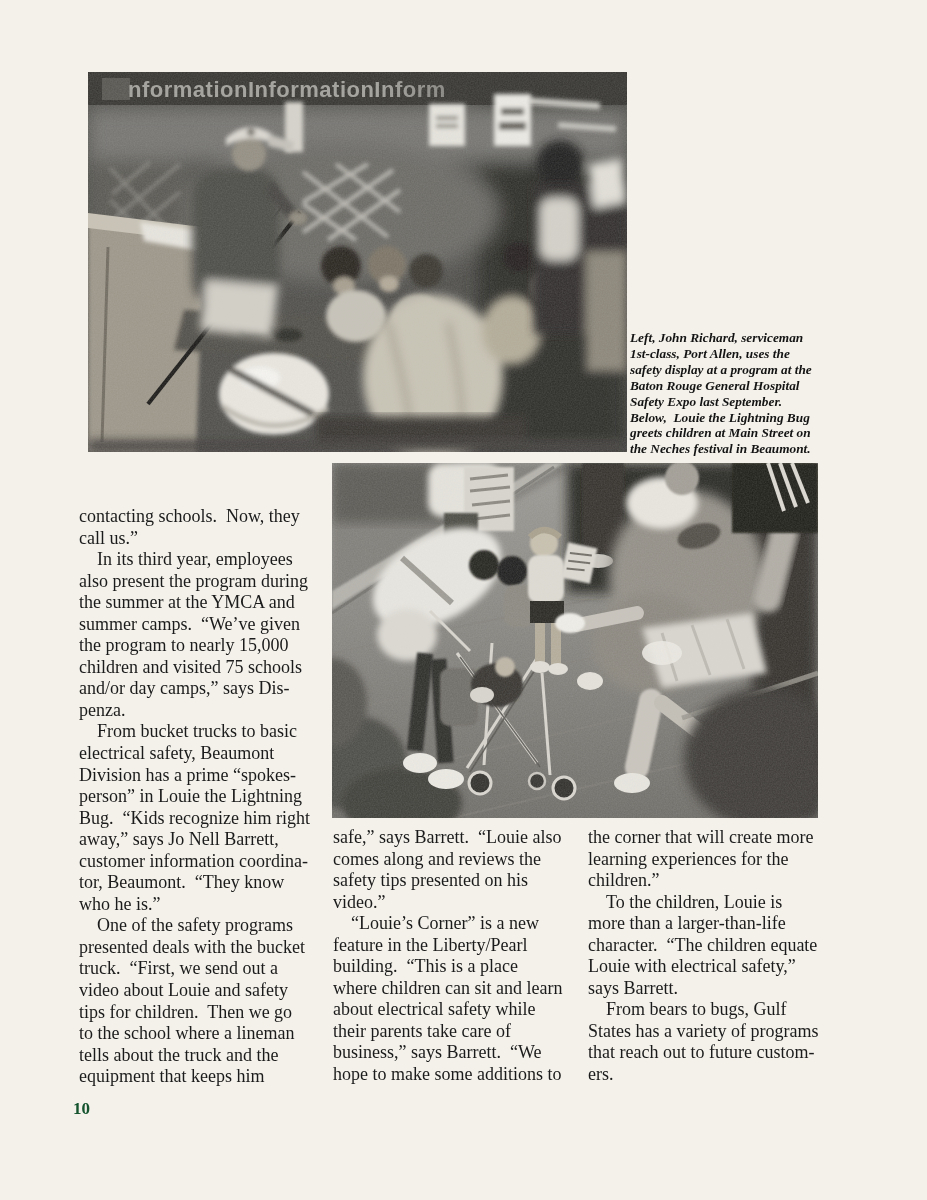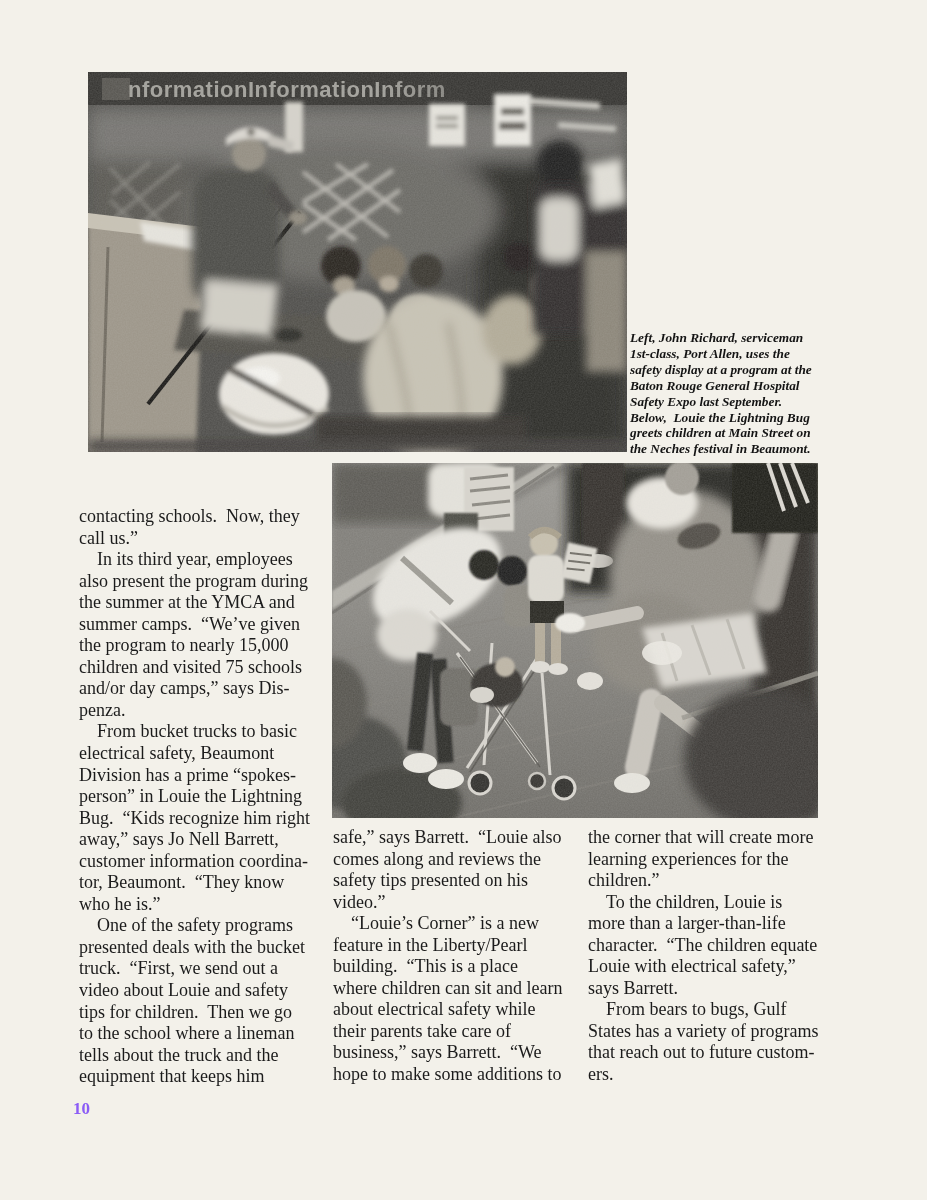--- a/index.html
+++ b/index.html
@@ -20,21 +20,21 @@
   .col{
     position:absolute;width:252px;
     font-size:18px;line-height:21.55px;
     white-space:pre-wrap;color:#1b1b1b;
   }
   .col-left{left:79px;top:506px;}
   .col-middle{left:333px;top:827px;}
   .col-right{left:588px;top:827px;}
   .page-number{
     position:absolute;left:73px;top:1099px;
-    font-weight:bold;font-size:17px;color:#8b5cf6;text-align:right;
+    font-weight:bold;font-size:17px;color:#14532d;text-align:right;
   }
 </style>
 </head>
 <body>
 
 <div class="page">
 
   <figure class="photo-top">
     <svg viewBox="0 0 539 380" width="539" height="380">
       <defs>

